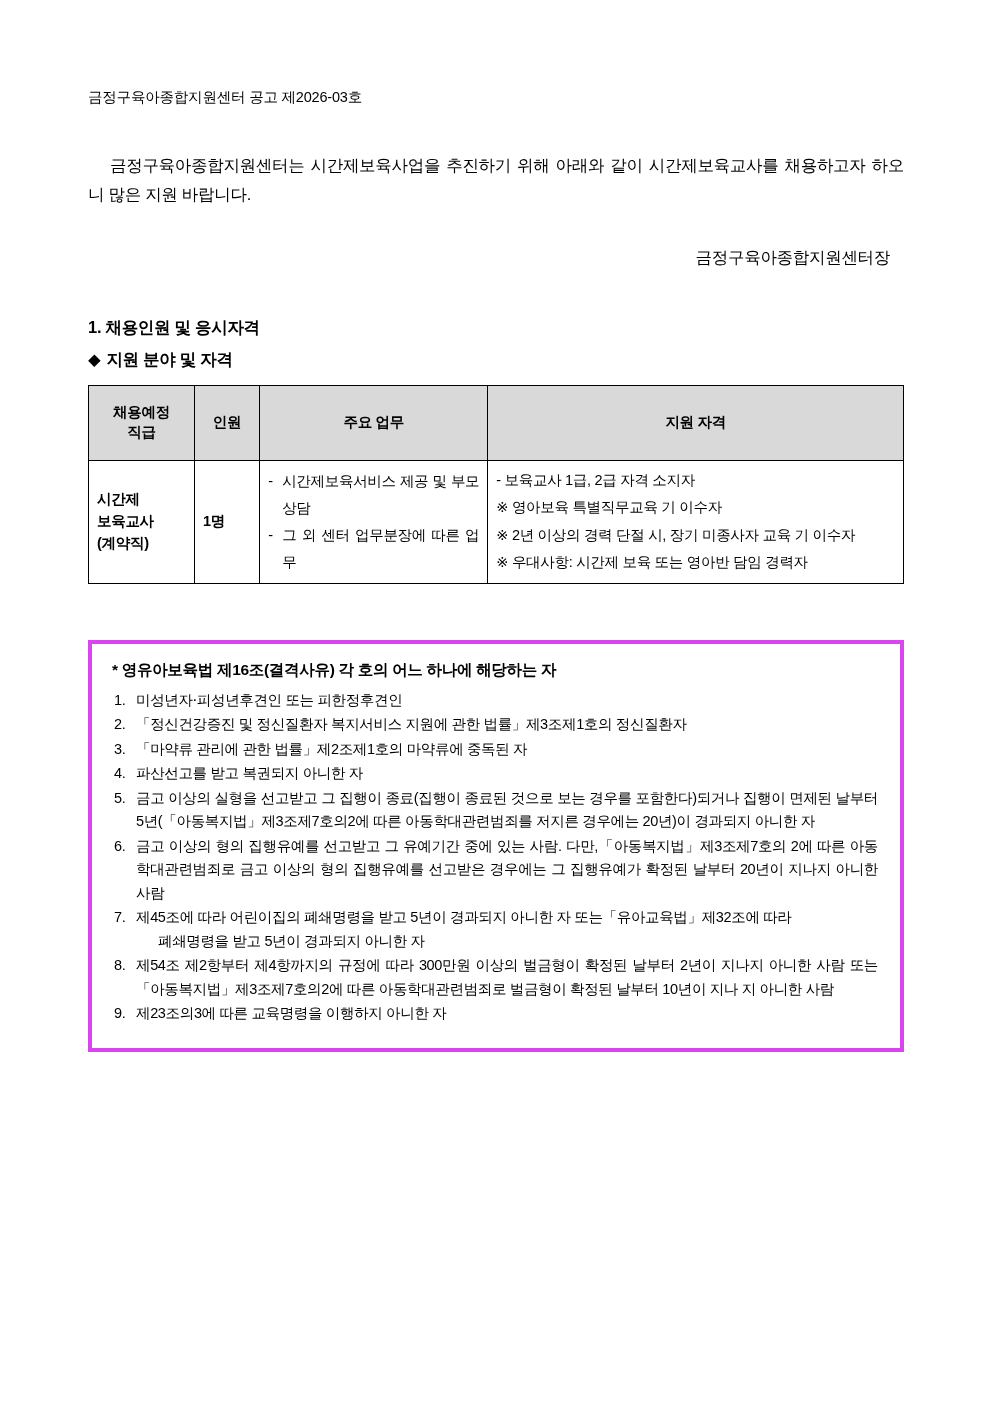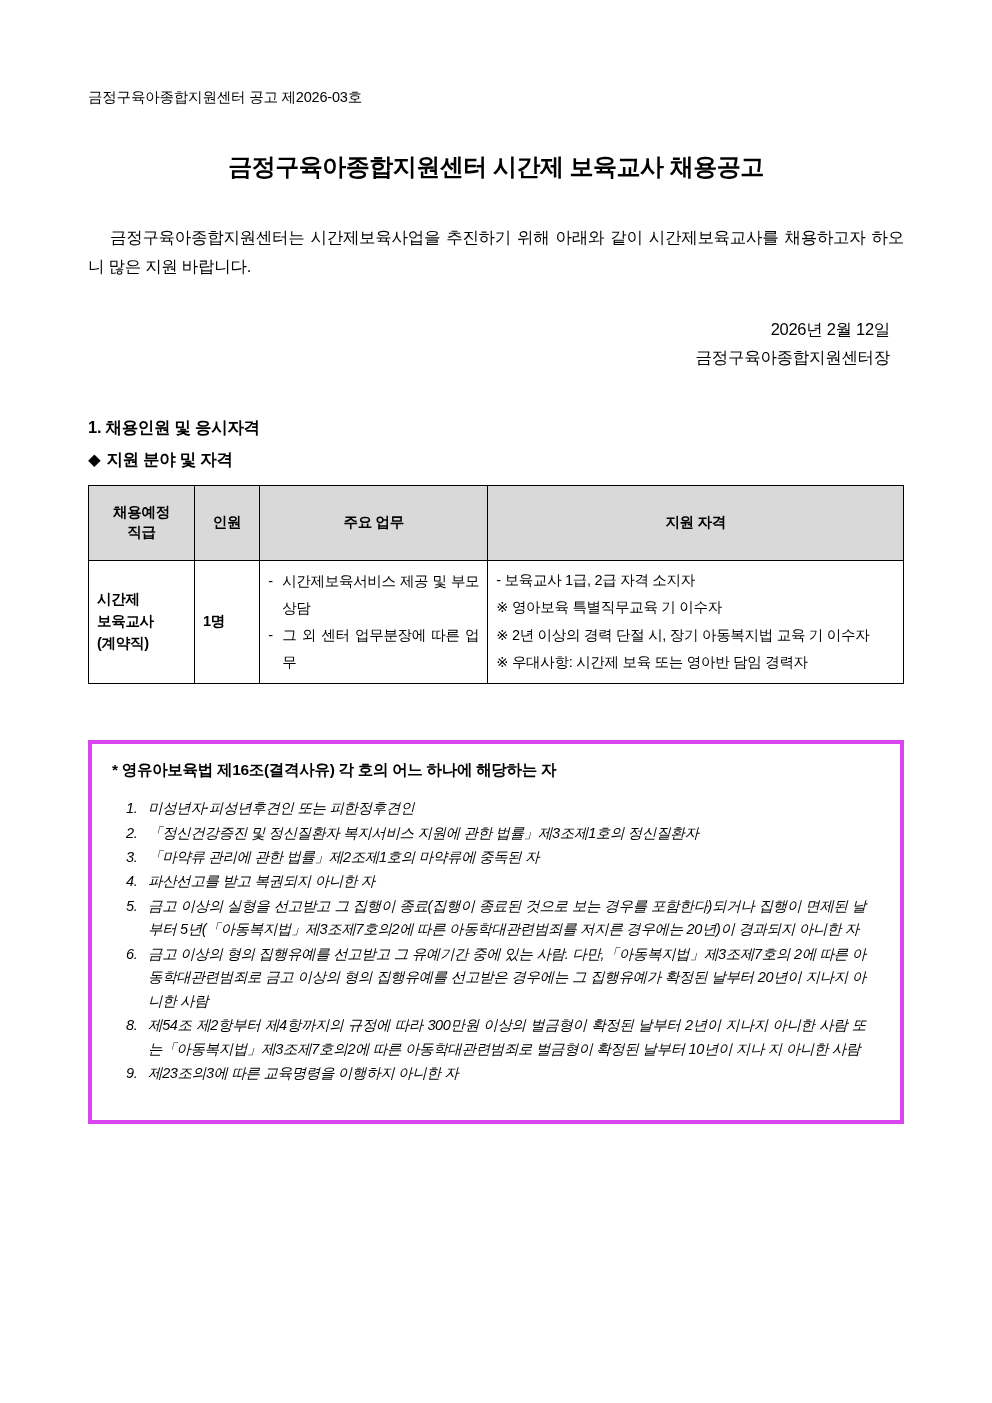--- a/index.html
+++ b/index.html
@@ -123,23 +123,22 @@
     margin: 0;
   }
   .box-title {
     font-size: 15.5px;
     font-weight: bold;
     letter-spacing: -0.3px;
     margin: 0 0 8px 2px;
   }
   ol.items {
     list-style: none;
-    margin: 16px;
+    margin: 4px;
     padding: 0;
-    font-style: italic;
   }
   ol.items li {
     font-size: 14.5px;
     line-height: 1.62;
     letter-spacing: -0.35px;
     text-align: justify;
     padding-left: 22px;
     text-indent: -22px;
     margin-bottom: 1px;
   }
@@ -157,26 +156,24 @@
     text-indent: 0;
   }
 </style>
 </head>
 <body>
 
 <div class="page">
 
   <p class="doc-no">금정구육아종합지원센터  공고 제2026-03호</p>
 
-  <h1 class="doc-title">금정구육아종합지원센터 시간제 보육교사 채용공고</h1>
 
   <p class="intro">금정구육아종합지원센터는 시간제보육사업을 추진하기 위해 아래와 같이 시간제보육교사를 채용하고자 하오니 많은 지원 바랍니다.</p>
 
   <div class="date-block">
-    <div>2026년 2월 12일</div>
     <div>금정구육아종합지원센터장</div>
   </div>
 
   <h2 class="sect-h1">1. 채용인원 및 응시자격</h2>
 
   <h3 class="sect-h2">
     <span class="diamond">◆</span><span>지원 분야 및 자격</span>
   </h3>
 
   <table class="info">
@@ -205,35 +202,36 @@
           <span>(계약직)</span>
         </td>
         <td class="c-center">1명</td>
         <td class="c-duty">
           <span class="line"><span class="dash">-</span><span>시간제보육서비스  제공 및 부모 상담</span></span>
           <span class="line"><span class="dash">-</span><span>그 외 센터  업무분장에 따른 업무</span></span>
         </td>
         <td class="c-qual">
           <span class="line">-  보육교사 1급, 2급  자격 소지자</span>
           <span class="line">※  영아보육 특별직무교육 기 이수자</span>
-          <span class="line">※ 2년 이상의 경력 단절 시, 장기 아동복지법 교육 기 이수자</span>
+          <span class="line">※ 2년 이상의 경력 단절 시, 장기 미종사자 교육 기 이수자</span>
           <span class="line">※ 우대사항: 시간제 보육 또는 영아반 담임 경력자</span>
         </td>
       </tr>
     </tbody>
   </table>
 
 
   <div class="box">
     <p class="box-title">* 영유아보육법 제16조(결격사유) 각 호의 어느 하나에 해당하는 자</p>
     <ol class="items">
       <li><span class="num">1.</span><span class="cont">미성년자‧피성년후견인 또는 피한정후견인</span></li>
       <li><span class="num">2.</span><span class="cont">「정신건강증진 및 정신질환자 복지서비스 지원에 관한 법률」제3조제1호의 정신질환자</span></li>
       <li><span class="num">3.</span><span class="cont">「마약류 관리에 관한 법률」제2조제1호의 마약류에 중독된 자</span></li>
       <li><span class="num">4.</span><span class="cont">파산선고를 받고 복권되지 아니한 자</span></li>
       <li><span class="num">5.</span><span class="cont">금고 이상의 실형을 선고받고 그 집행이 종료(집행이 종료된 것으로 보는 경우를 포함한다)되거나 집행이 면제된 날부터 5년(「아동복지법」제3조제7호의2에 따른 아동학대관련범죄를 저지른 경우에는 20년)이 경과되지 아니한 자</span></li>
       <li><span class="num">6.</span><span class="cont">금고 이상의 형의 집행유예를 선고받고 그 유예기간 중에 있는 사람. 다만,「아동복지법」제3조제7호의 2에 따른 아동학대관련범죄로 금고 이상의 형의 집행유예를 선고받은 경우에는 그 집행유예가 확정된 날부터 20년이 지나지 아니한 사람</span></li>
+      <li><span class="num">7.</span><span class="cont">제45조에 따라 어린이집의 폐쇄명령을 받고 5년이 경과되지 아니한 자 또는「유아교육법」제32조에 따라</span><span class="sub-line">폐쇄명령을 받고 5년이 경과되지 아니한 자</span></li>
       <li><span class="num">8.</span><span class="cont">제54조 제2항부터 제4항까지의 규정에 따라 300만원 이상의 벌금형이 확정된 날부터 2년이 지나지 아니한 사람 또는「아동복지법」제3조제7호의2에 따른 아동학대관련범죄로 벌금형이 확정된 날부터 10년이 지나 지 아니한 사람</span></li>
       <li><span class="num">9.</span><span class="cont">제23조의3에 따른 교육명령을 이행하지 아니한 자</span></li>
     </ol>
   </div>
 
 </div>
 
 </body></html>

